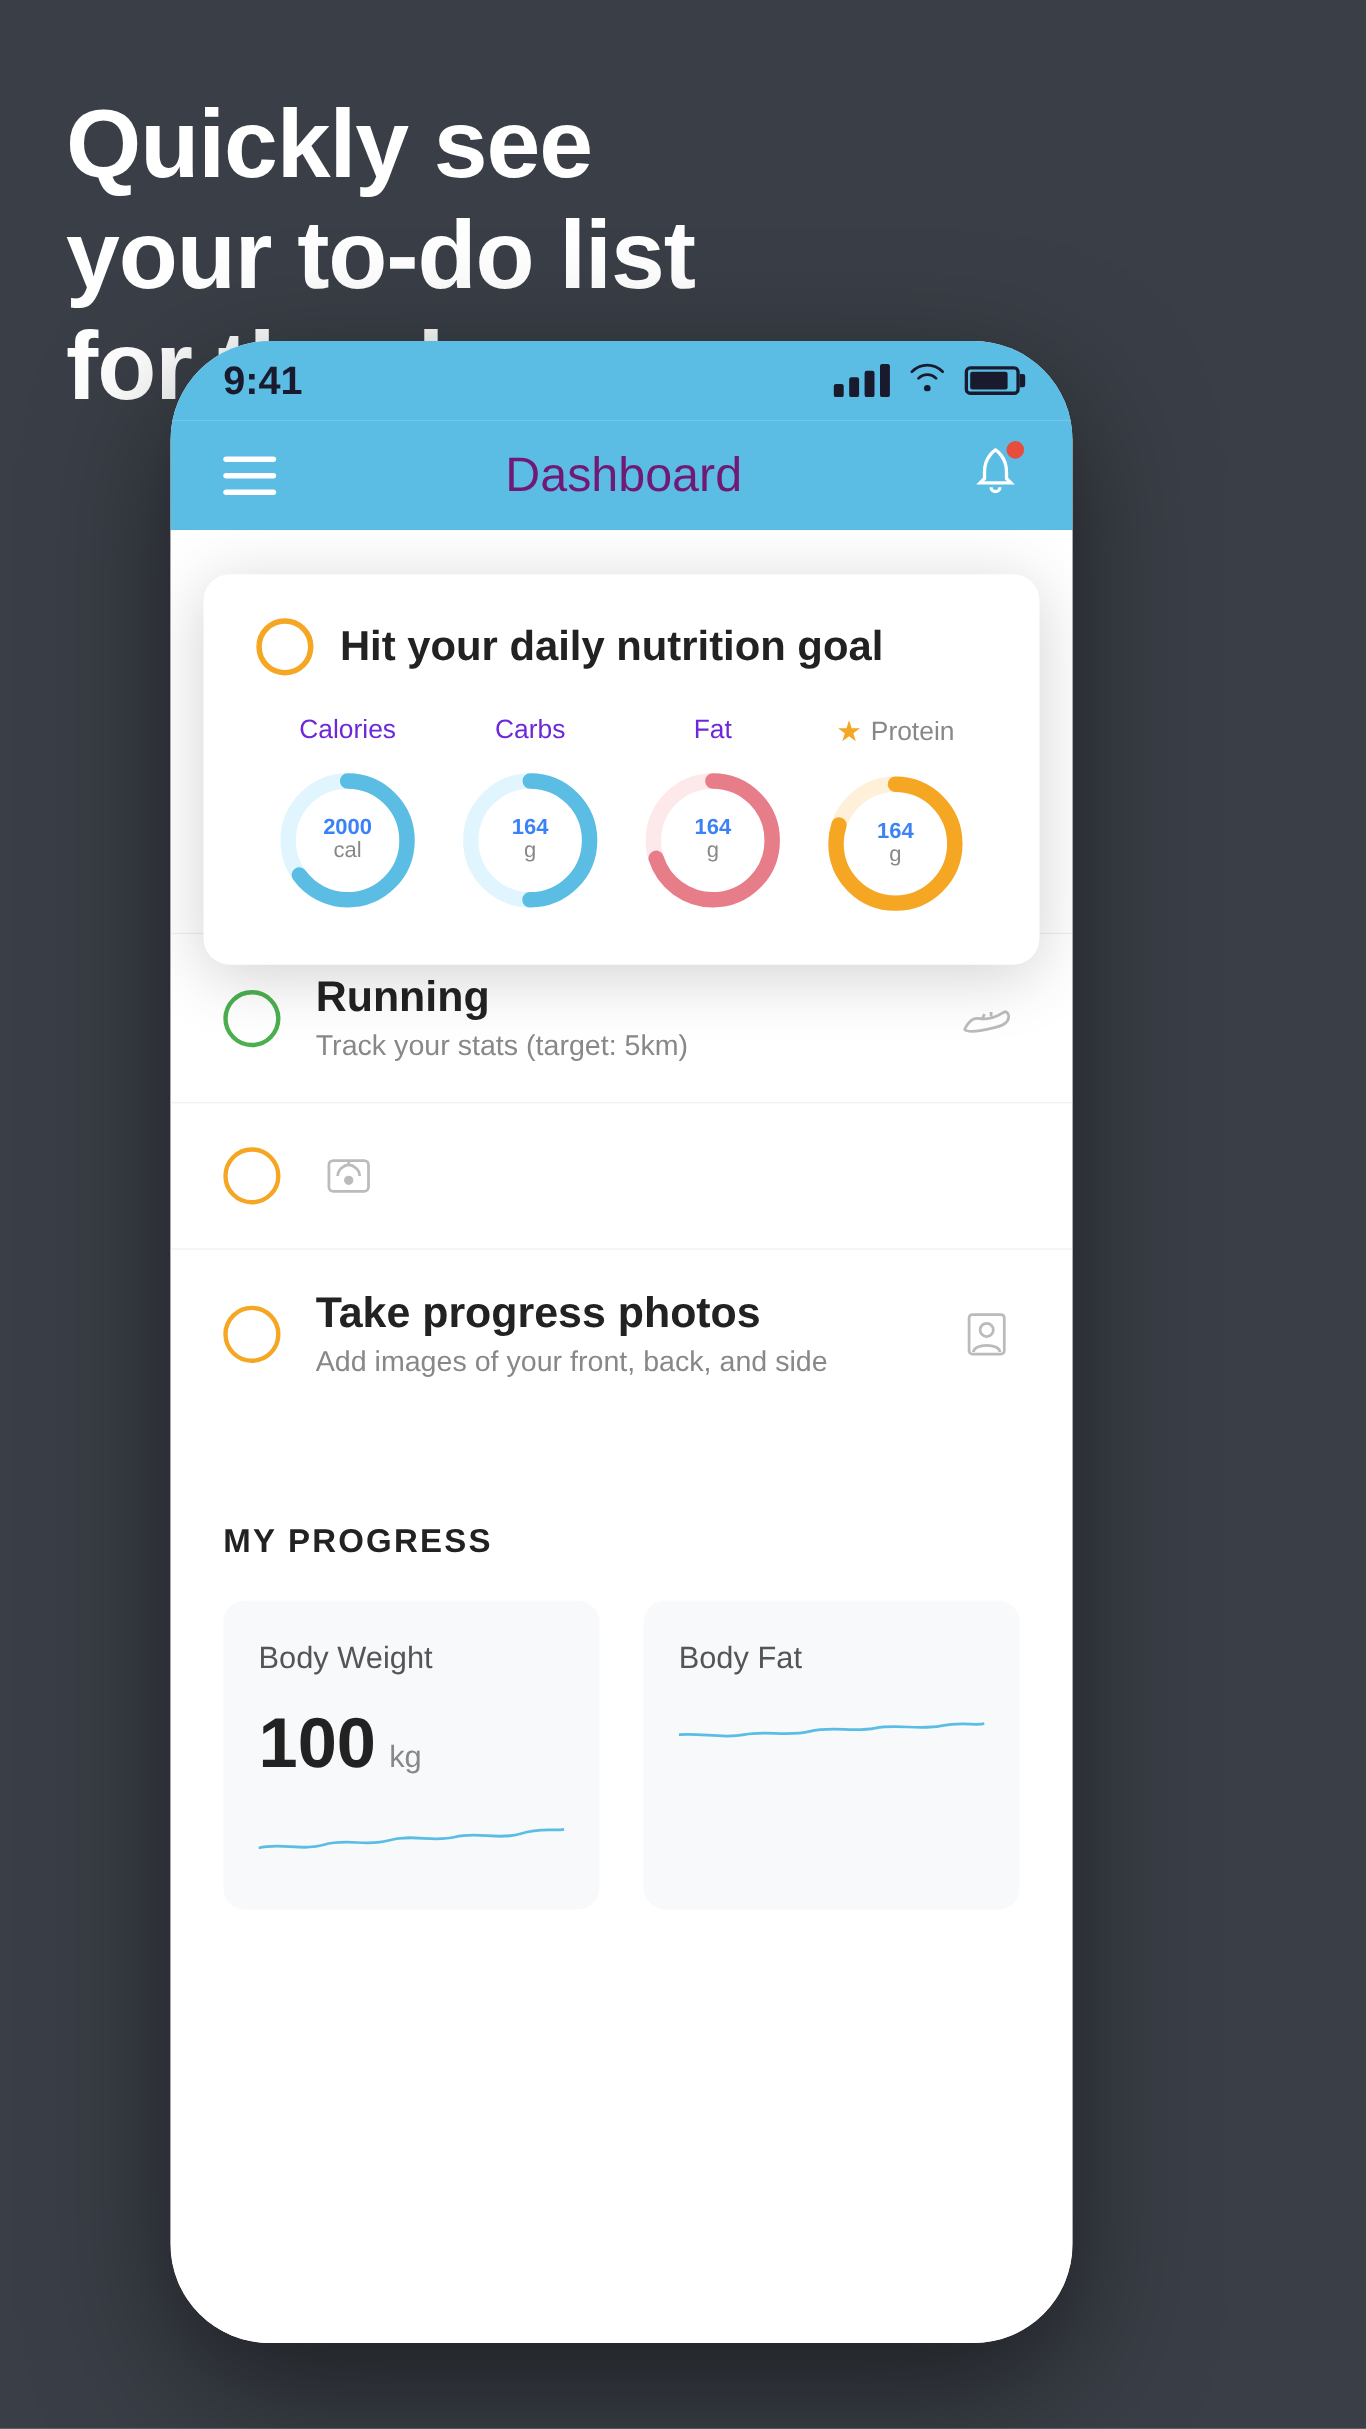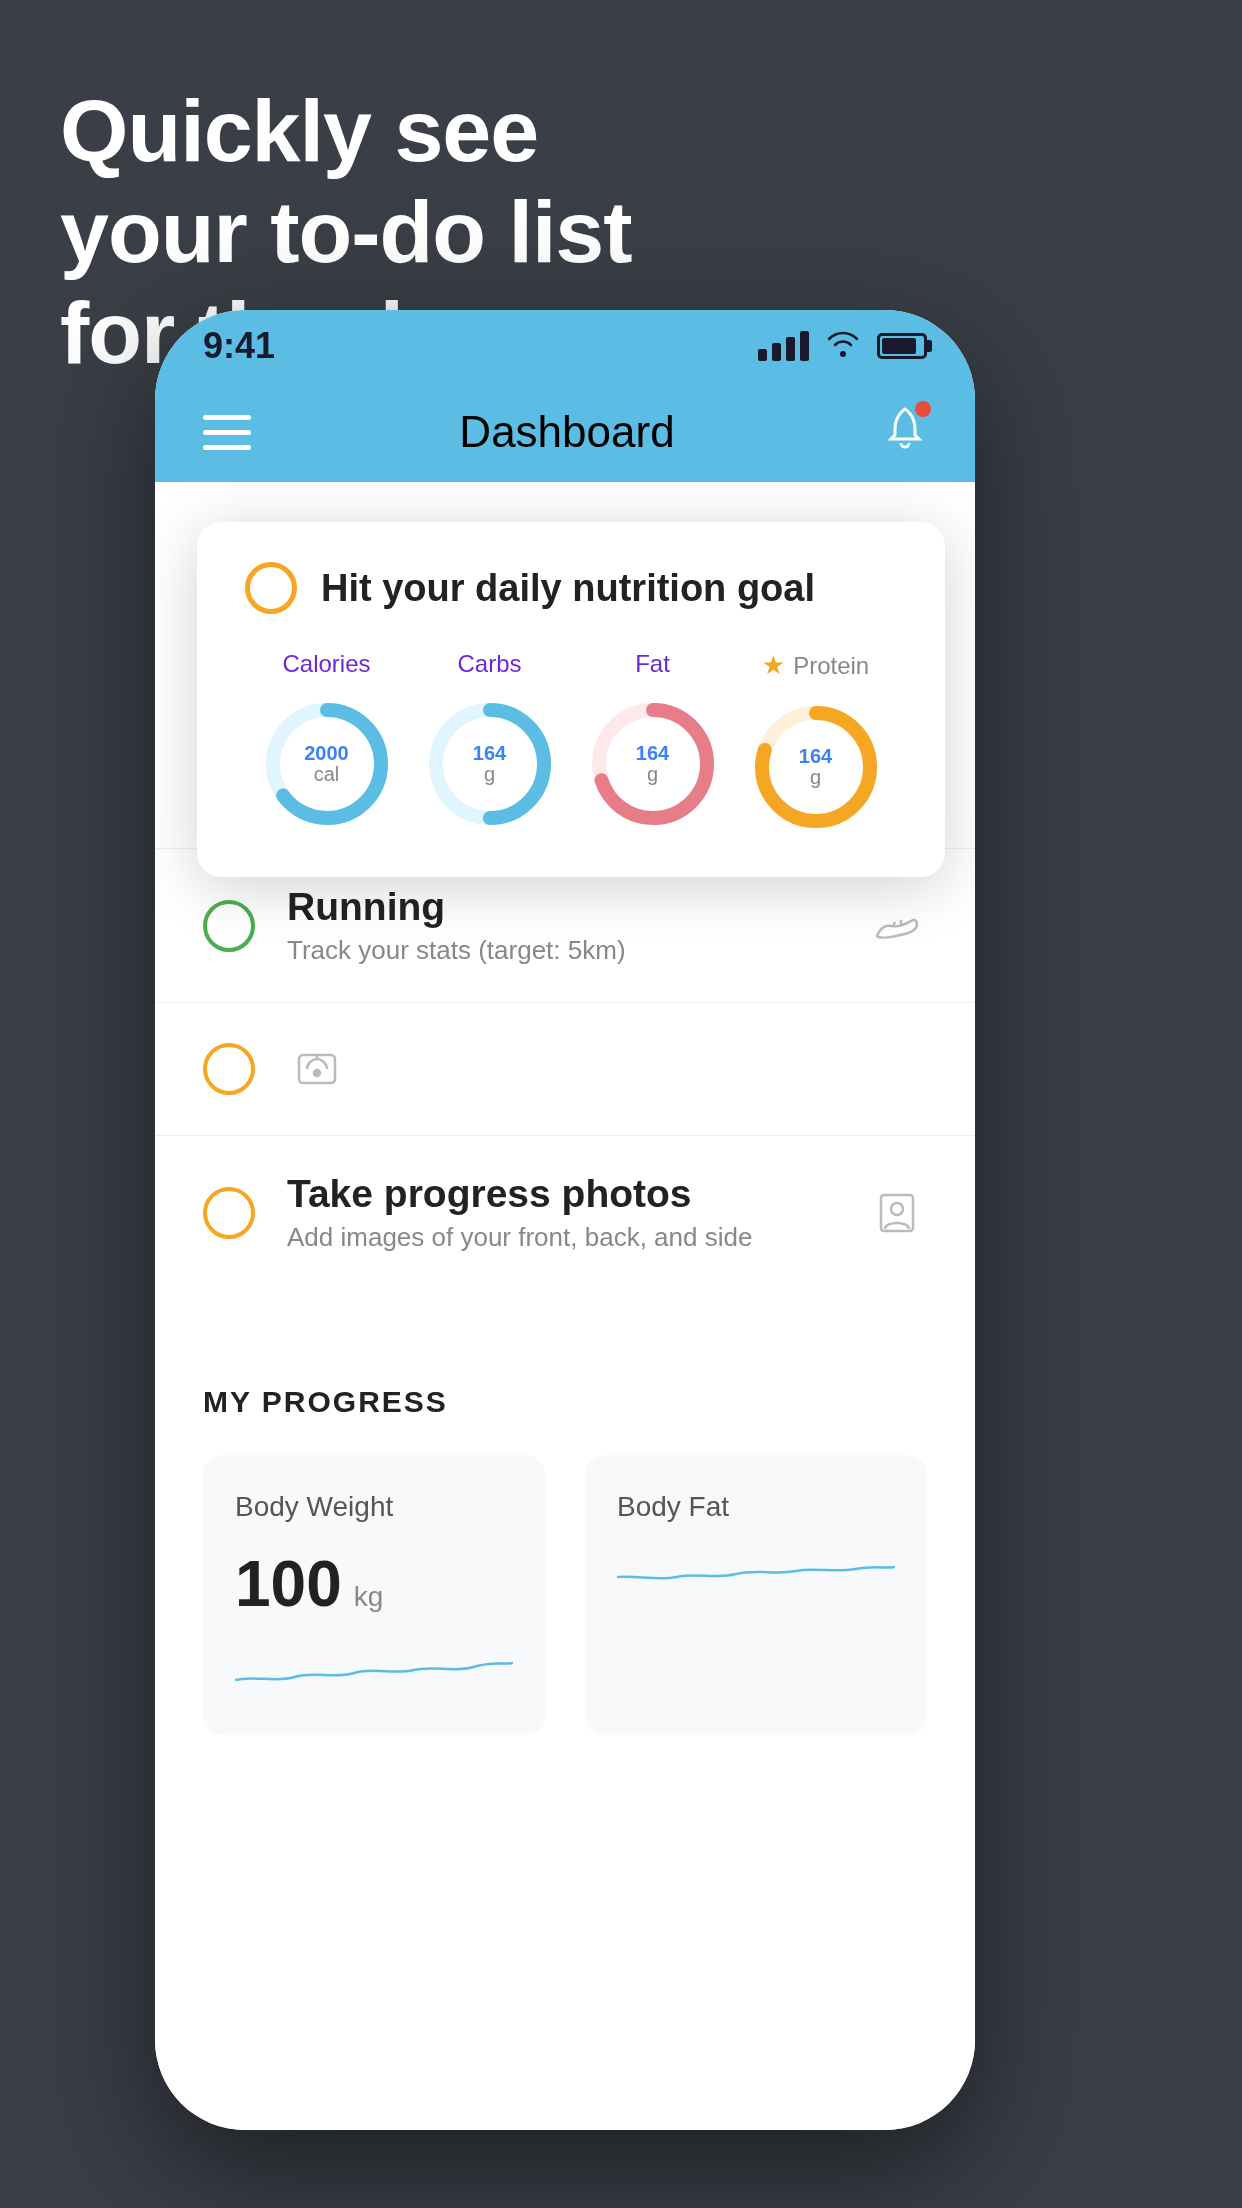--- a/index.html
+++ b/index.html
@@ -119,21 +119,21 @@
       cursor: pointer;
     }
     .hamburger span {
       display: block;
       width: 48px;
       height: 5px;
       background: #fff;
       border-radius: 3px;
     }
     .nav-title {
-      color: #000000;
+      color: #701a75;
       font-size: 44px;
       font-weight: 500;
     }
     .bell-icon {
       position: relative;
       font-size: 44px;
       color: #fff;
     }
     .bell-dot {
       position: absolute;
@@ -167,21 +167,20 @@
     .floating-card {
       position: absolute;
       top: 40px;
       left: 30px;
       right: 30px;
       background: #fff;
       border-radius: 24px;
       padding: 40px 48px;
       box-shadow: 0 10px 60px rgba(0,0,0,0.18);
       z-index: 10;
-      margin-left: 12px;
     }
 
     .card-title-row {
       display: flex;
       align-items: center;
       gap: 24px;
       margin-bottom: 36px;
     }
     .circle-check {
       width: 52px;

